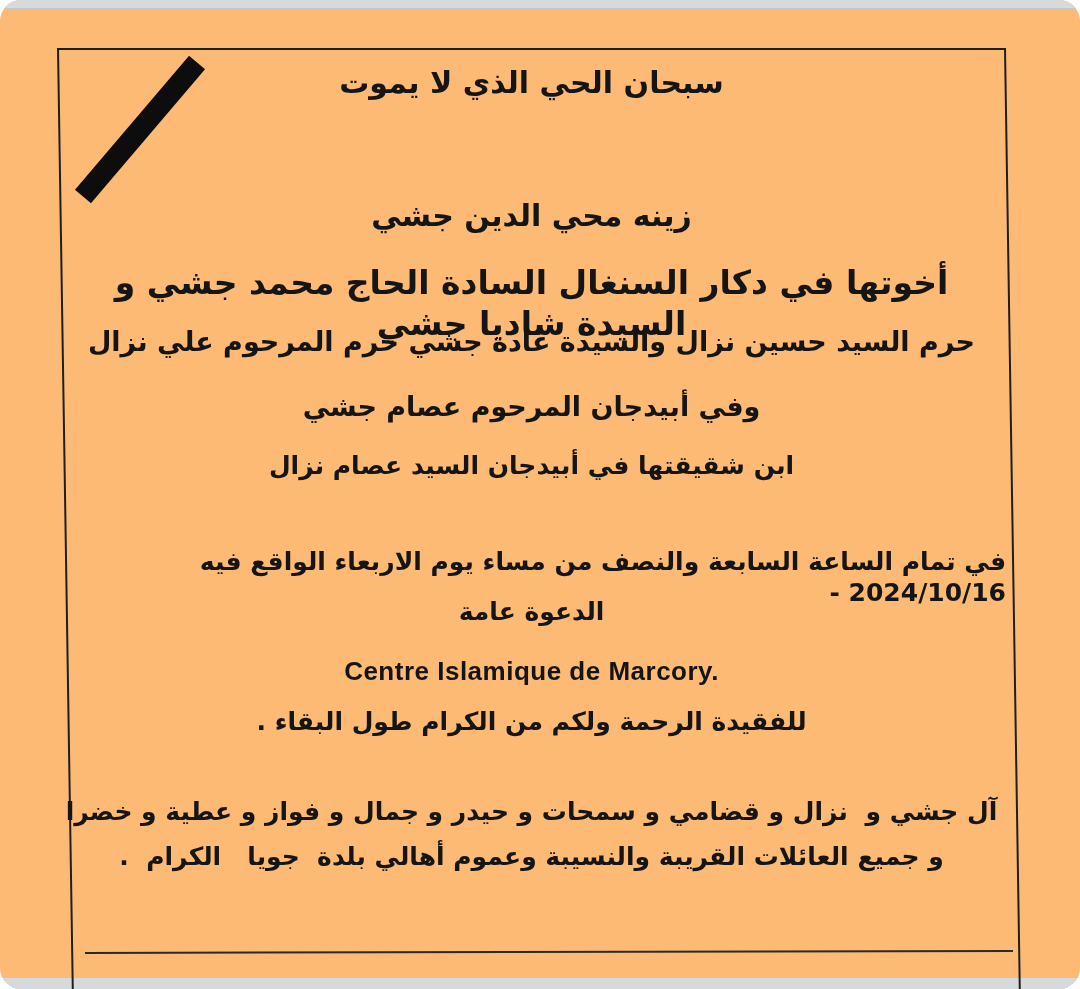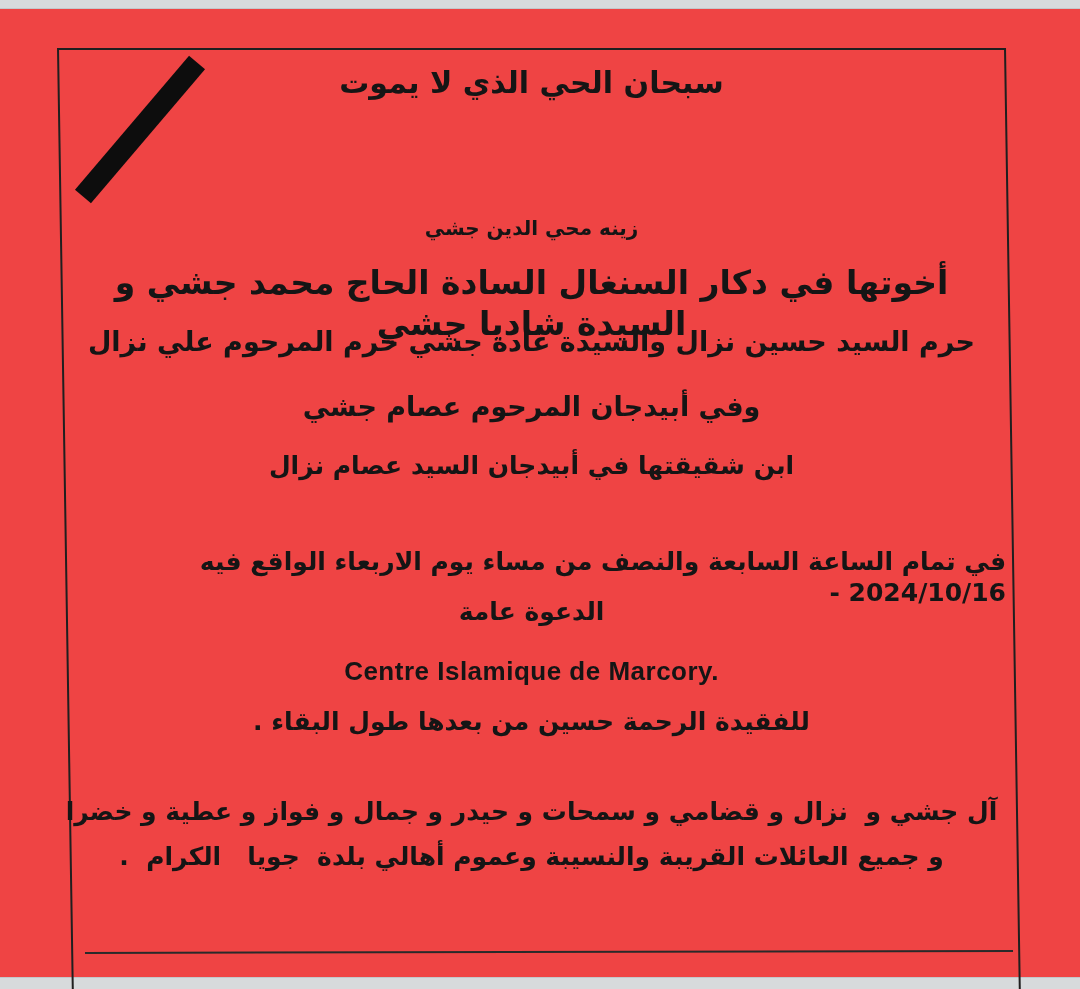--- a/index.html
+++ b/index.html
@@ -4,24 +4,25 @@
 <style>
   html, body {
     margin: 0;
     padding: 0;
     background: #ffffff;
   }
   .page {
     position: relative;
     width: 1080px;
     height: 989px;
-    background: #ef4444;
+    background: #fdba74;
     overflow: hidden;
     font-family: "DejaVu Sans", sans-serif;
     color: #151515;
+    border-radius: 21px;
   }
   .scan-edge {
     position: absolute;
     left: 0;
     width: 1080px;
     background: #d7dadc;
   }
   .scan-edge.top { top: 0; height: 8px; border-bottom: 1px solid #c3c7ca; }
   .scan-edge.bottom { top: 977px; height: 12px; border-top: 1px solid #c3c7ca; }
 
@@ -58,21 +59,21 @@
     width: 100%;
     text-align: center;
     direction: rtl;
     unicode-bidi: plaintext;
     font-weight: bold;
     line-height: 1.25;
     white-space: pre-wrap;
   }
   .calli   { top: 64px;  font-size: 30px; letter-spacing: 1px; }
   .occasion{ top: 131px; font-size: 26px; }
-  .name    { top: 197px; font-size: 20px; margin-top: 19px; }
+  .name    { top: 197px; font-size: 30px; }
   .fam0    { top: 262px; font-size: 33px; }
   .fam1    { top: 325px; font-size: 27px; }
   .fam2    { top: 390px; font-size: 27px; }
   .fam3    { top: 450px; font-size: 25px; }
   .cer1    { top: 506px; font-size: 25px; }
   .cer2    { top: 546px; font-size: 25px; text-align: right; }
   .invite  { top: 596px; font-size: 25px; }
   .venue   { top: 655px; font-size: 26px; direction: ltr; font-family: "Liberation Sans", sans-serif; letter-spacing: 0.5px; }
   .condole { top: 706px; font-size: 25px; }
   .sorrow  { top: 752px; font-size: 27px; }
@@ -117,21 +118,21 @@
 
     <div class="line fam3">ابن شقيقتها في أبيدجان السيد عصام نزال</div>
 
 
     <div class="line cer2">في تمام الساعة السابعة والنصف من مساء يوم الاربعاء الواقع فيه 2024/10/16 -</div>
 
     <div class="line invite">الدعوة عامة</div>
 
     <div class="line venue">Centre Islamique de Marcory.</div>
 
-    <div class="line condole">للفقيدة الرحمة حسين من بعدها طول البقاء .</div>
+    <div class="line condole">للفقيدة الرحمة ولكم من الكرام طول البقاء .</div>
 
 
     <div class="line mour1">آل جشي و  نزال و قضامي و سمحات و حيدر و جمال و فواز و عطية و خضرا</div>
 
     <div class="line mour2">و جميع العائلات القريبة والنسيبة وعموم أهالي بلدة  جويا   الكرام  .</div>
 
 
   </div>
 
   <div class="bottom-rule"></div>

